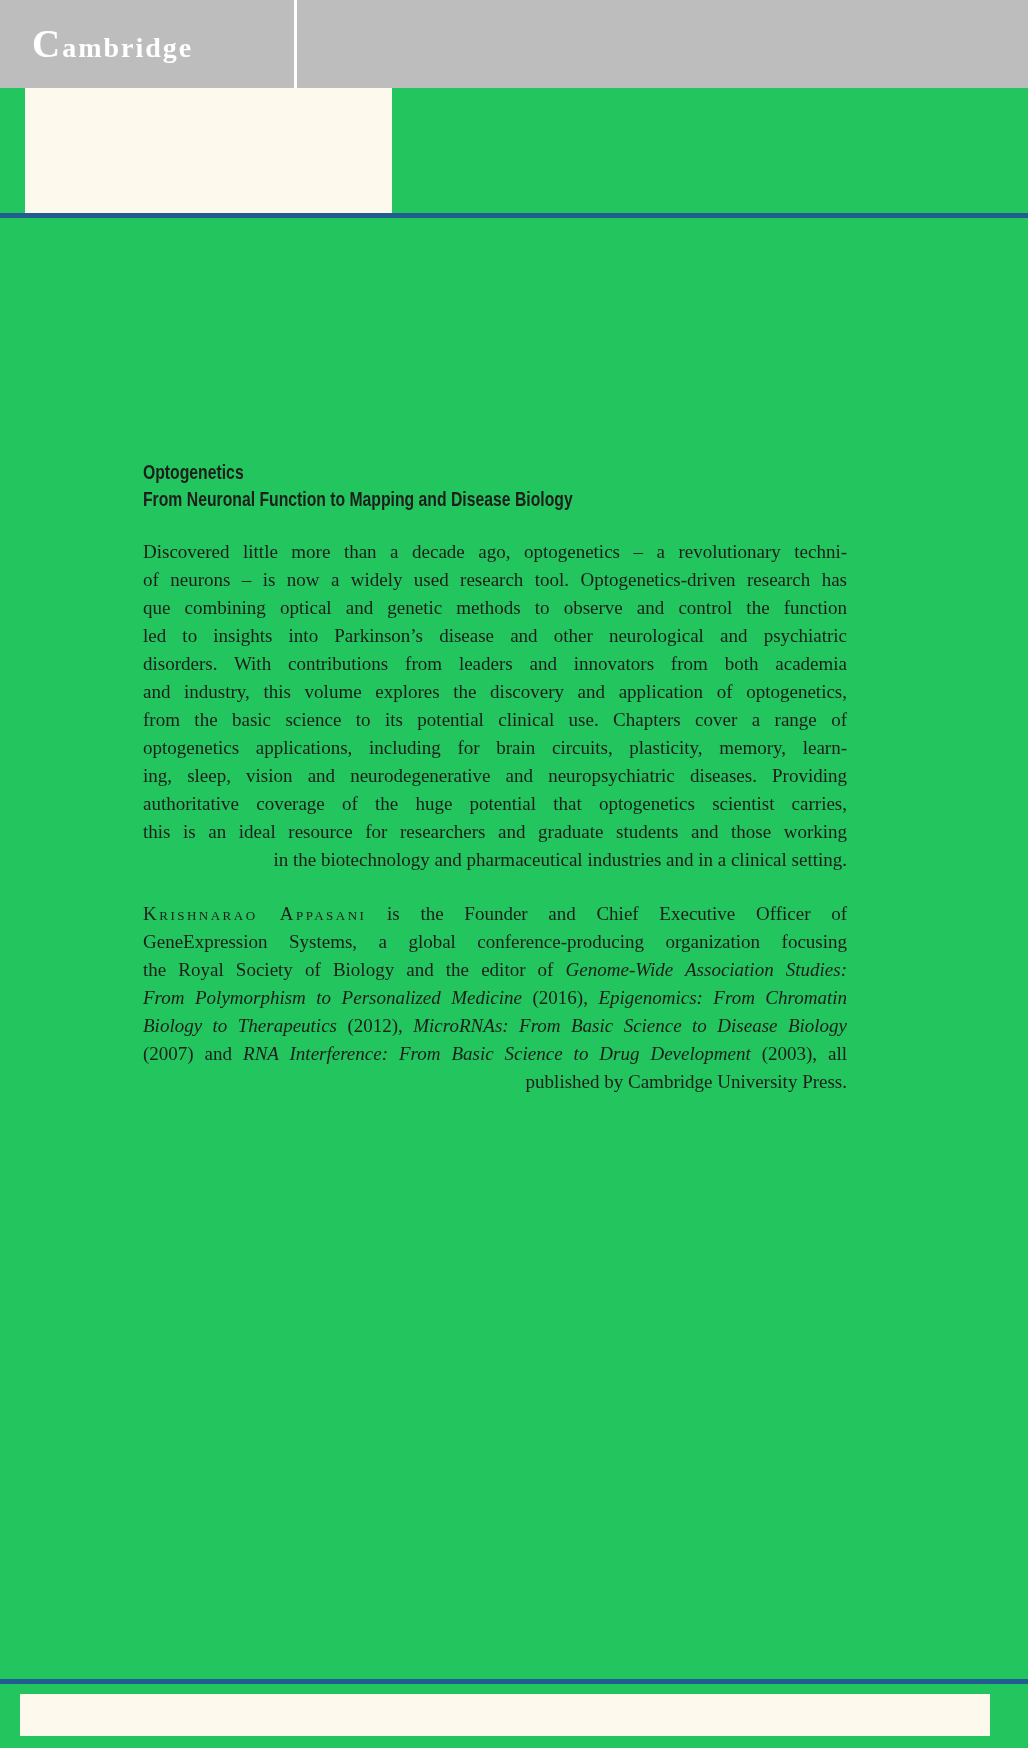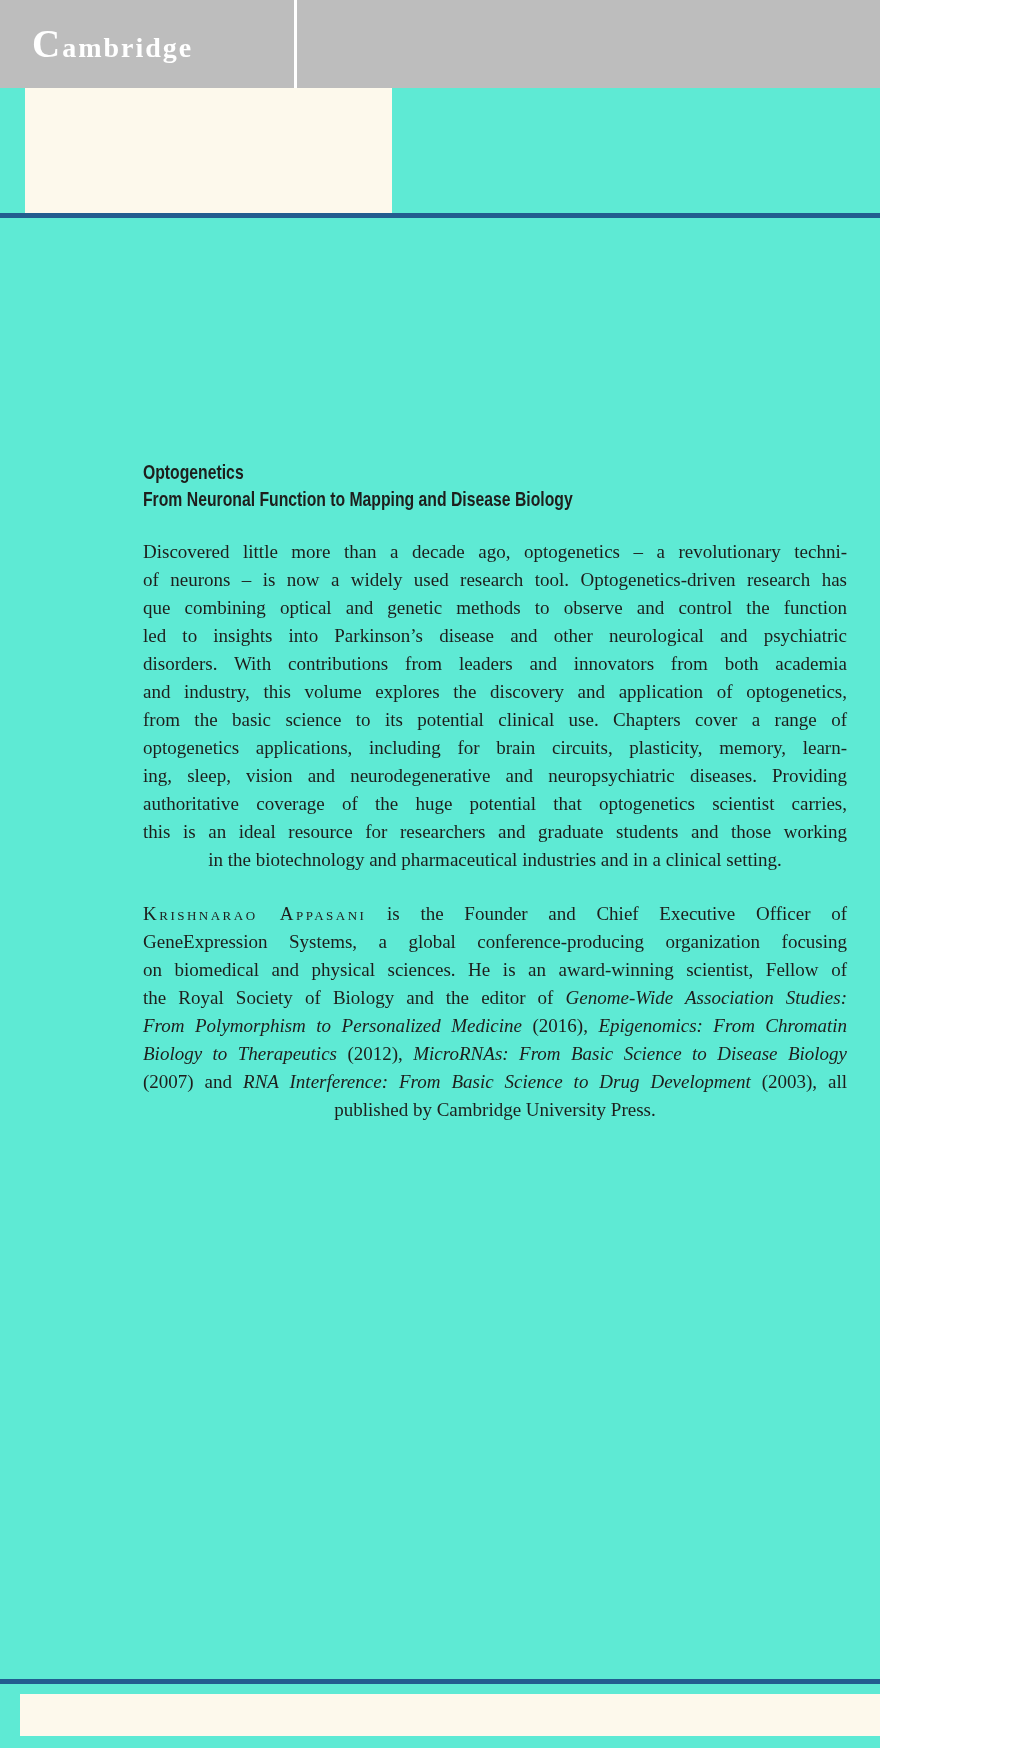--- a/index.html
+++ b/index.html
@@ -3,21 +3,21 @@
 <meta charset="utf-8">
 <style>
   :root{
     --header-gray:#bdbdbd;
     --rule-blue:#235d8f;
     --flap-cream:#fdf9ec;
     --body-text:#1e1e1c;
   }
   html,body{margin:0;padding:0;background:#ffffff;}
   .page{
-    position:relative;width:880px;height:1748px;background:#5eead4;
+    position:relative;width:1028px;height:1748px;background:#22c55e;
     overflow:hidden;font-family:"Liberation Serif",serif;
   }
   .header-bar{
     position:absolute;left:0;top:0;width:1028px;height:88px;
     background:var(--header-gray);
   }
   .logo{
     position:absolute;left:32px;top:20px;color:#ffffff;
     font-family:"Liberation Serif",serif;font-weight:bold;
     font-size:28px;letter-spacing:2px;line-height:48px;
@@ -36,21 +36,21 @@
   .content{
     position:absolute;left:143px;top:458px;width:704px;color:var(--body-text);
   }
   .book-title{
     font-family:"Liberation Sans",sans-serif;font-weight:bold;
     font-size:21px;line-height:27px;white-space:nowrap;
     transform:scaleX(0.75);transform-origin:left top;
   }
   .para{font-size:19px;line-height:28px;margin-top:26px;}
   .line{text-align:justify;text-align-last:justify;text-justify:inter-word;}
-  .line.last{text-align:center;text-align-last:auto;}
+  .line.last{text-align:right;text-align-last:auto;}
   .sc{font-variant:small-caps;letter-spacing:2.5px;margin-top:43px;}
   .it{font-style:italic;}
   .rm{font-style:normal;}
   .cream-bar-bottom{
     position:absolute;left:20px;top:1694px;width:970px;height:42px;
     background:var(--flap-cream);
   }
 </style>
 </head>
 <body>
@@ -83,21 +83,20 @@
         <div class="line"><span class="rm">optogenetics applications, including for brain circuits, plasticity, memory, learn-</span></div>
         <div class="line"><span class="rm">ing, sleep, vision and neurodegenerative and neuropsychiatric diseases. Providing</span></div>
         <div class="line"><span class="rm">authoritative coverage of the huge potential that optogenetics scientist carries,</span></div>
         <div class="line"><span class="rm">this is an ideal resource for researchers and graduate students and those working</span></div>
         <div class="line last"><span class="rm">in the biotechnology and pharmaceutical industries and in a clinical setting.</span></div>
       </div>
 
     <div class="para">
         <div class="line"><span class="sc">Krishnarao Appasani</span><span class="rm"> is the Founder and Chief Executive Officer of</span></div>
         <div class="line"><span class="rm">GeneExpression Systems, a global conference-producing organization focusing</span></div>
-        <div class="line"><span class="rm">on biomedical and physical sciences. He is an award-winning scientist, Fellow of</span></div>
         <div class="line"><span class="rm">the Royal Society of Biology and the editor of </span><span class="it">Genome-Wide Association Studies:</span></div>
         <div class="line"><span class="it">From Polymorphism to Personalized Medicine</span><span class="rm"> (2016), </span><span class="it">Epigenomics: From Chromatin</span></div>
         <div class="line"><span class="it">Biology to Therapeutics</span><span class="rm"> (2012), </span><span class="it">MicroRNAs: From Basic Science to Disease Biology</span></div>
         <div class="line"><span class="rm">(2007) and </span><span class="it">RNA Interference: From Basic Science to Drug Development</span><span class="rm"> (2003), all</span></div>
         <div class="line last"><span class="rm">published by Cambridge University Press.</span></div>
       </div>
   </div>
 
   <div class="rule rule-bottom"></div>
 

